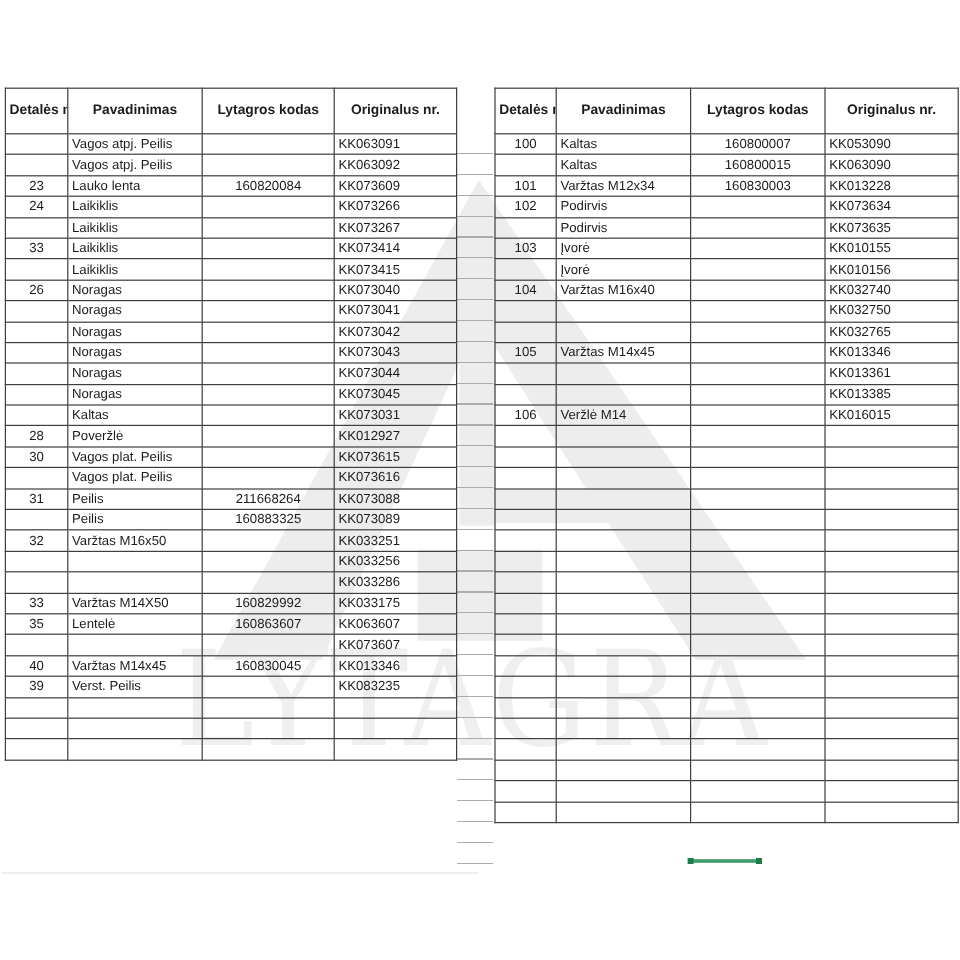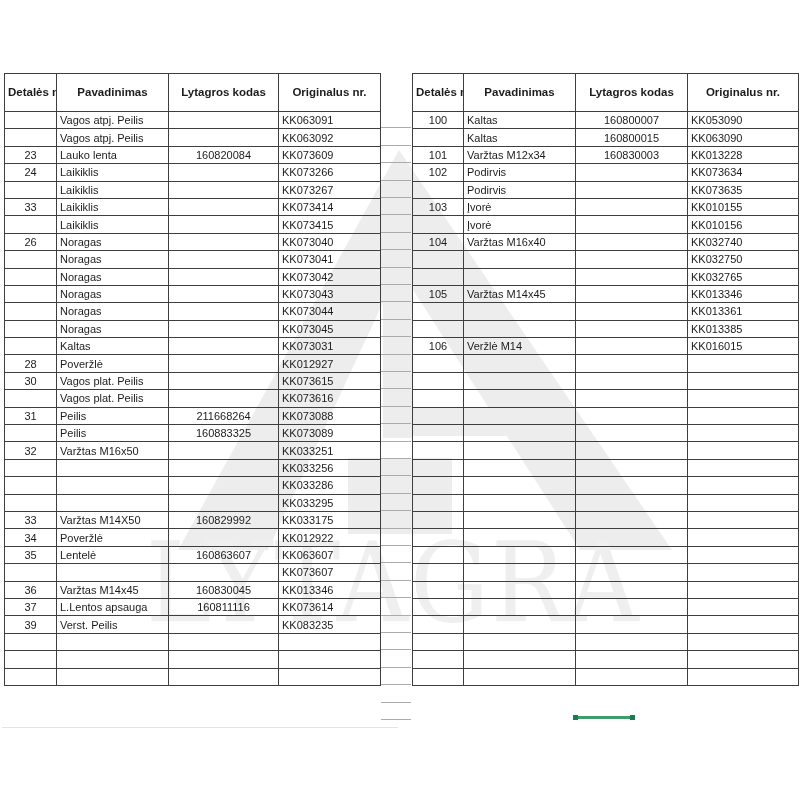--- a/index.html
+++ b/index.html
@@ -230,60 +230,42 @@
           <td class="c2"></td>
           <td class="c3">KK033256</td>
         </tr>
         <tr>
           <td class="c0"></td>
           <td class="c1"></td>
           <td class="c2"></td>
           <td class="c3">KK033286</td>
         </tr>
         <tr>
-          <td class="c0"></td>
-          <td class="c1"></td>
-          <td class="c2"></td>
-          <td class="c3">KK033295</td>
-        </tr>
-        <tr>
           <td class="c0">33</td>
           <td class="c1">Varžtas M14X50</td>
           <td class="c2">160829992</td>
           <td class="c3">KK033175</td>
         </tr>
         <tr>
-          <td class="c0">34</td>
-          <td class="c1">Poveržlė</td>
-          <td class="c2"></td>
-          <td class="c3">KK012922</td>
-        </tr>
-        <tr>
           <td class="c0">35</td>
           <td class="c1">Lentelė</td>
           <td class="c2">160863607</td>
           <td class="c3">KK063607</td>
         </tr>
         <tr>
           <td class="c0"></td>
           <td class="c1"></td>
           <td class="c2"></td>
           <td class="c3">KK073607</td>
         </tr>
         <tr>
-          <td class="c0">36</td>
+          <td class="c0">40</td>
           <td class="c1">Varžtas M14x45</td>
           <td class="c2">160830045</td>
           <td class="c3">KK013346</td>
-        </tr>
-        <tr>
-          <td class="c0">37</td>
-          <td class="c1">L.Lentos apsauga</td>
-          <td class="c2">160811116</td>
-          <td class="c3">KK073614</td>
         </tr>
         <tr>
           <td class="c0">39</td>
           <td class="c1">Verst. Peilis</td>
           <td class="c2"></td>
           <td class="c3">KK083235</td>
         </tr>
         <tr>
           <td class="c0"></td>
           <td class="c1"></td>

